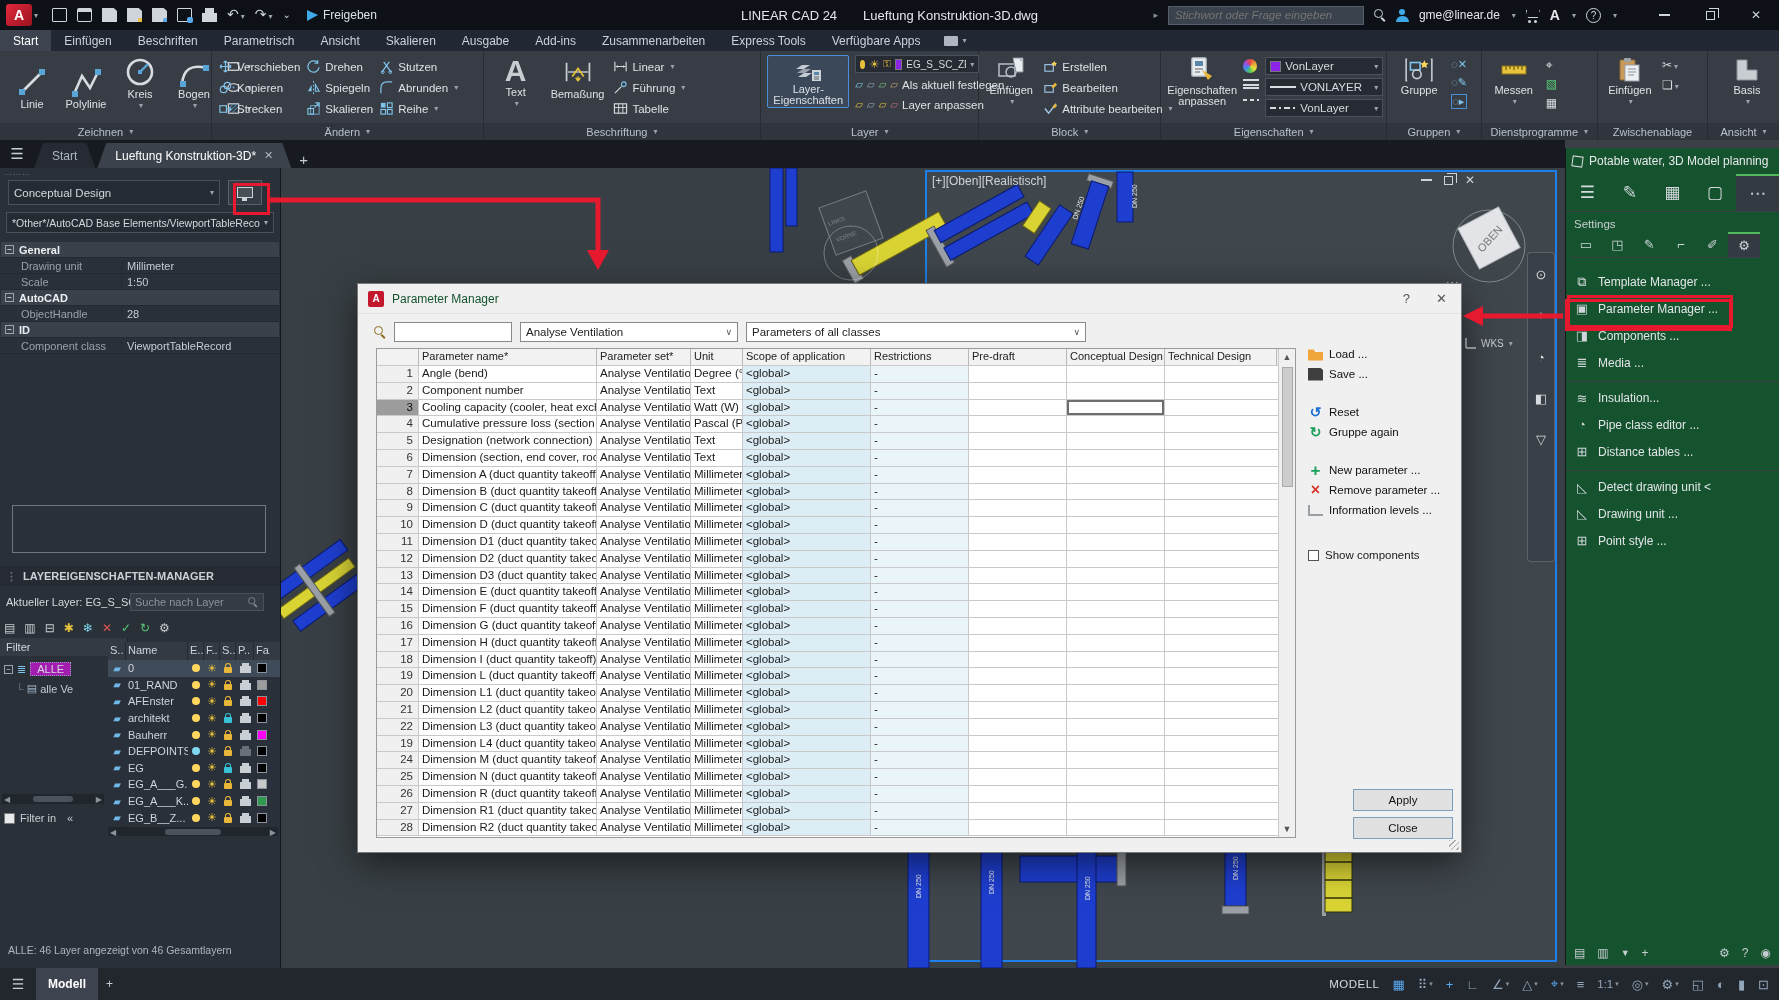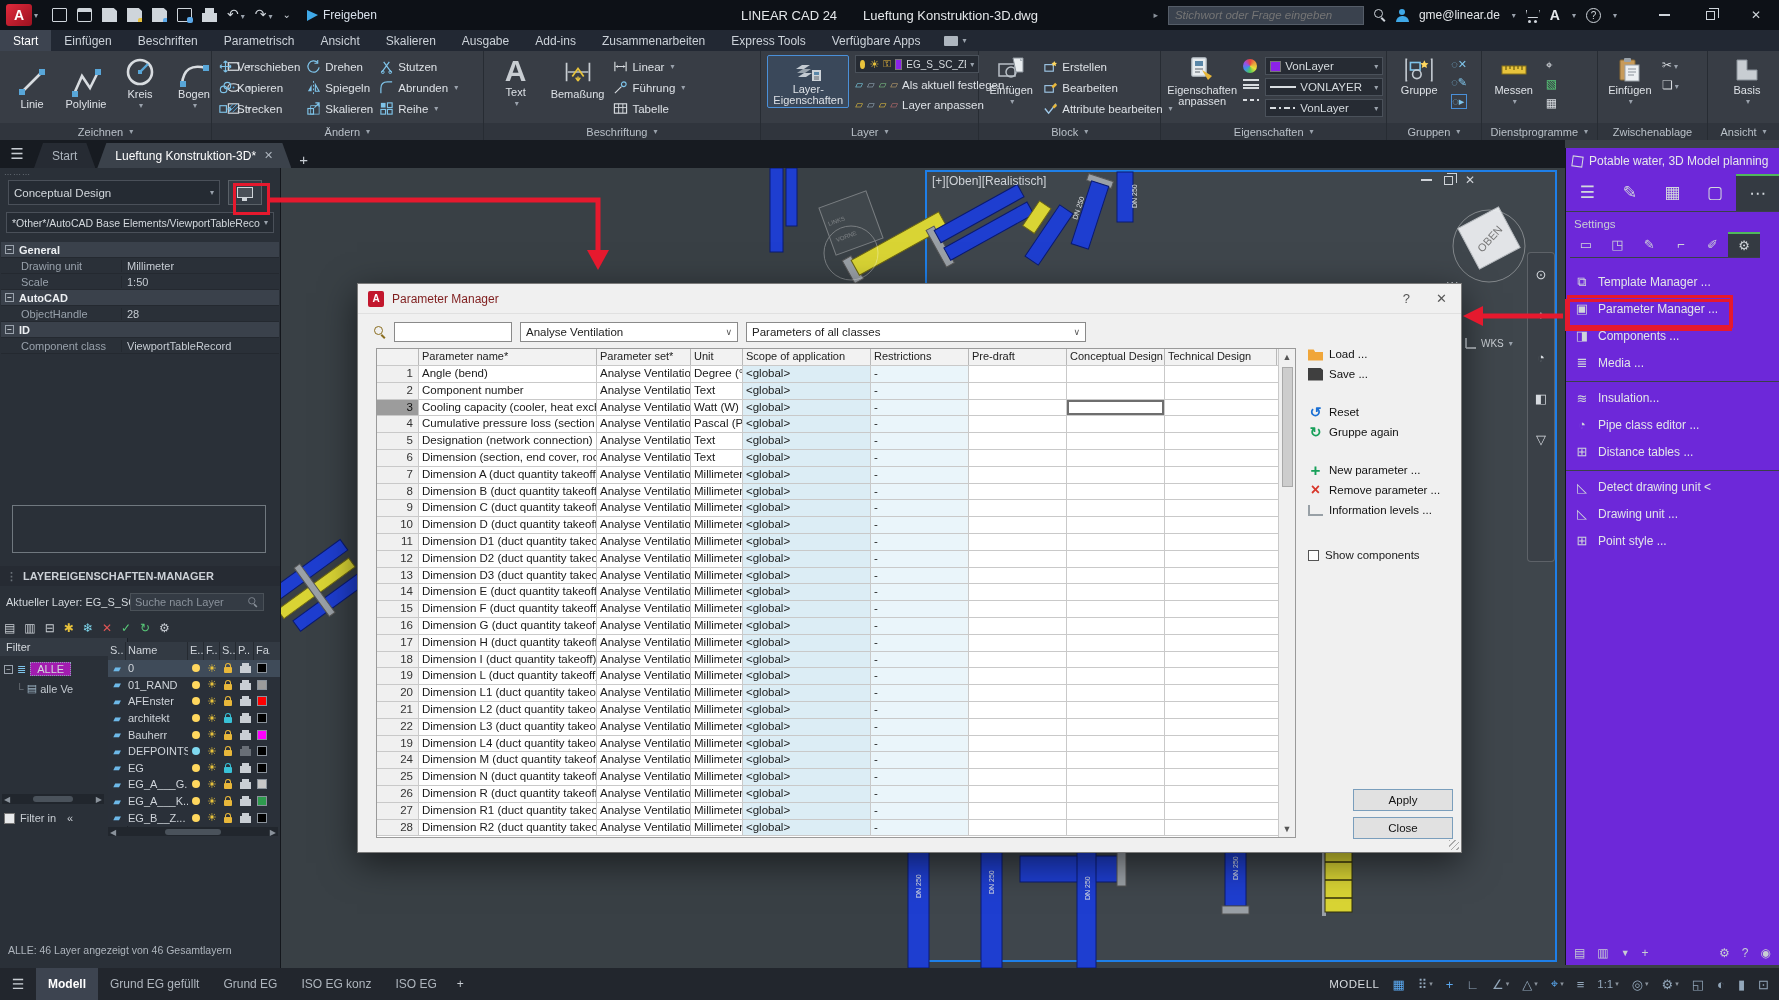--- a/index.html
+++ b/index.html
@@ -135,21 +135,21 @@
   #vp-label{position:absolute;left:651px;top:6px;font-size:12px;color:#cfd3d8;}
   #vp-winctl{position:absolute;left:1140px;top:5px;display:flex;gap:12px;align-items:center;color:#cfd3d8;}
   #viewcube{position:absolute;left:1158px;top:18px;}
   #wcs{position:absolute;left:1183px;top:168px;display:flex;align-items:center;gap:3px;color:#c8cdd2;font-size:10px;}
   #navbar{position:absolute;left:1246px;top:84px;width:28px;height:310px;background:rgba(58,64,71,.85);border:1px solid rgba(255,255,255,.18);border-radius:4px;display:flex;flex-direction:column;align-items:center;gap:26px;padding-top:14px;color:#d7dbe0;font-size:13px;}
 
   
   #dlg{position:absolute;left:357px;top:283px;width:1105px;height:570px;background:#f0f0f0;border:1px solid #7a7a7a;box-shadow:0 10px 34px rgba(0,0,0,.55);z-index:50;color:#1a1a1a;font-size:11.5px;}
   #dlg-title{position:absolute;left:0;top:0;width:100%;height:30px;background:#f0f0f0;border-bottom:1px solid #e0e0e0;display:flex;align-items:center;gap:8px;padding-left:10px;}
   .dlgA{width:16px;height:16px;background:#c2172d;border-radius:2px;color:#fff;font-size:10px;font-weight:bold;display:flex;align-items:center;justify-content:center;}
-  #dlg-title .t{color:#7f1d1d;font-size:12px;}
+  #dlg-title .t{color:#14532d;font-size:12px;}
   #dlg-title .btns{margin-left:auto;display:flex;gap:26px;padding-right:14px;color:#555;font-size:13px;}
   #dlg-search{position:absolute;left:16px;top:38px;display:flex;align-items:center;gap:8px;}
   #dlg-search .lens{color:#8a6d1f;}
   .inp{height:20px;background:#fff;border:1px solid #8a8a8a;}
   .combo-l{height:20px;background:#fff;border:1px solid #8a8a8a;display:flex;align-items:center;padding:0 5px;color:#222;}
   .combo-l .cend{margin-left:auto;color:#555;font-size:9px;}
   #dlg-table{position:absolute;left:18px;top:64px;width:920px;height:490px;background:#fff;border:1px solid #9a9a9a;}
   .trow{display:flex;height:16.8px;border-bottom:1px solid #c9c9c9;background:#fff;}
   .trow.hdr{height:17px;background:#f2f2f2;font-size:11px;color:#222;}
   .tc{border-right:1px solid #c9c9c9;padding:1px 3px 0 3px;overflow:hidden;white-space:nowrap;}
@@ -174,21 +174,21 @@
   .sbico[data-k=reset]::before{content:"↺";color:#1a6fd4;font-size:14px;}
   .sbico[data-k=detect]::before{content:"↻";color:#18a05a;font-size:14px;}
   .sbico[data-k=new]::before{content:"+";color:#18a05a;font-size:17px;line-height:11px;}
   .sbico[data-k=remove]::before{content:"×";color:#d8372b;font-size:16px;line-height:12px;}
   .sbico[data-k=steps]{border-left:2px solid #98a0a6;border-bottom:2px solid #98a0a6;width:12px;height:11px;}
   #dlg-showcomp{position:absolute;left:950px;top:265px;display:flex;align-items:center;gap:6px;}
   .wbtn{position:absolute;width:100px;height:22px;background:#e1e1e1;border:1px solid #7a9ebc;display:flex;align-items:center;justify-content:center;font-size:11.5px;color:#111;}
   #dlg-grip{position:absolute;right:2px;bottom:2px;width:10px;height:10px;background:repeating-linear-gradient(135deg,#aaa 0 1px,transparent 1px 4px);}
 
   
-  #sidebar{position:absolute;left:1565px;top:148px;width:214px;height:817px;background:#6d28d9;border-left:1px solid #14171c;z-index:30;}
+  #sidebar{position:absolute;left:1565px;top:148px;width:214px;height:817px;background:#14532d;border-left:1px solid #14171c;z-index:30;}
   #sb-title{display:flex;align-items:center;gap:6px;height:26px;padding-left:6px;font-size:12px;color:#e6e9ec;}
   .sb-cube{width:11px;height:11px;border:1.5px solid #d8dce0;transform:rotate(8deg);}
   #sb-tabs{display:flex;height:38px;border-bottom:1px solid #3a4049;}
   .sb-tab{flex:1;display:flex;align-items:center;justify-content:center;font-size:17px;color:#d3d8dd;}
   .sb-tab.on{background:#343a42;border-top:2px solid #51b85c;}
   #sb-settings-label{padding:6px 0 2px 8px;font-size:11.5px;color:#c8cdd3;}
   #sb-settings-tabs{display:flex;height:26px;width:190px;margin-left:4px;border-bottom:1px solid #3a4049;}
   .sb-stab{flex:1;display:flex;align-items:center;justify-content:center;font-size:13px;color:#cfd4d9;}
   .sb-stab.on{background:#343a42;border-top:2px solid #51b85c;}
   #sb-items{list-style:none;margin:10px 0 0 0;padding:0;font-size:12px;}
@@ -1781,30 +1781,20 @@
       <span class="sbf-spacer"></span>
       <span>⚙</span>
       <span>?</span>
       <span>◉</span>
     </div>
   </div>
 
   <div id="statusbar">
     <span class="st-menu">☰</span>
     <div class="st-tab on">Modell</div>
-    <div style="display:flex;">
-
-        <div class="st-tab">Grund EG gefüllt</div>
-
-        <div class="st-tab">Grund EG</div>
-
-        <div class="st-tab">ISO EG konz</div>
-
-        <div class="st-tab">ISO EG</div>
-      </div>
     <span class="st-plus">+</span>
     <div id="st-right">
       <span id="st-modell">MODELL</span>
       <div style="display:flex;gap:13px;align-items:center;">
 
           <span class="sico on">
             <span>▦</span>
           </span>
 
           <span class="sico hasdd">

